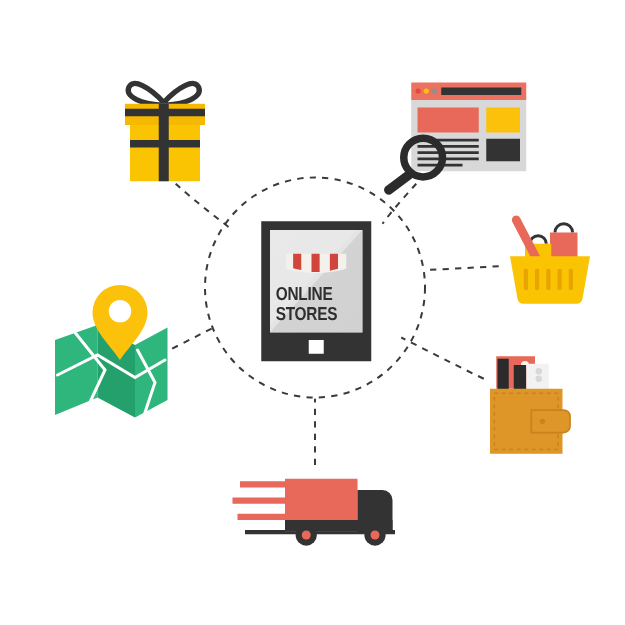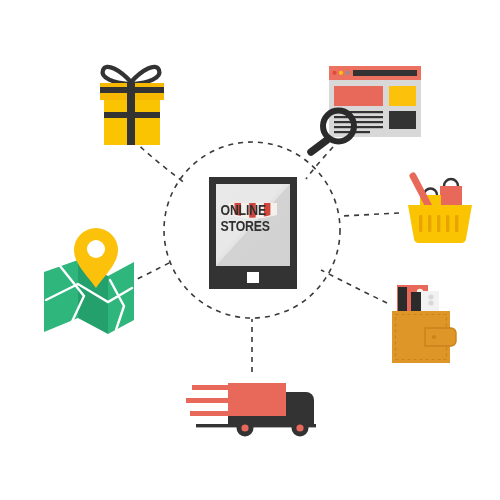--- a/index.html
+++ b/index.html
@@ -214,21 +214,21 @@
         </g>
       </g>
 
       <g>
         <path d="M96,228 a22,22 0 0 1 22,22 c0,14 -14,26 -22,38 c-8,-12 -22,-24 -22,-38 a22,22 0 0 1 22,-22 z" fill="#fcc10a"></path>
         <circle cx="96" cy="249" r="9" fill="#ffffff"></circle>
       </g>
     </g>
   </svg>
 
-  <div style="position:absolute; left:216px; top:203px; width:50px; text-align:center;
+  <div style="position:absolute; left:216px; top:229px; width:50px; text-align:center;
               font-family:'Liberation Sans', sans-serif; font-weight:bold; color:#2f2f2f;
               line-height:0.98; letter-spacing:-0.2px;">
     <div style="font-size:15px; transform:scaleX(0.82); transform-origin:center;">ONLINE</div>
     <div style="font-size:15px; transform:scaleX(0.82); transform-origin:center; margin-top:1px;">STORES</div>
   </div>
 
   <span class="node-label">Gift Box</span>
   <span class="node-label">Website Search</span>
   <span class="node-label">Shopping Basket</span>
   <span class="node-label">Wallet with Cards</span>

